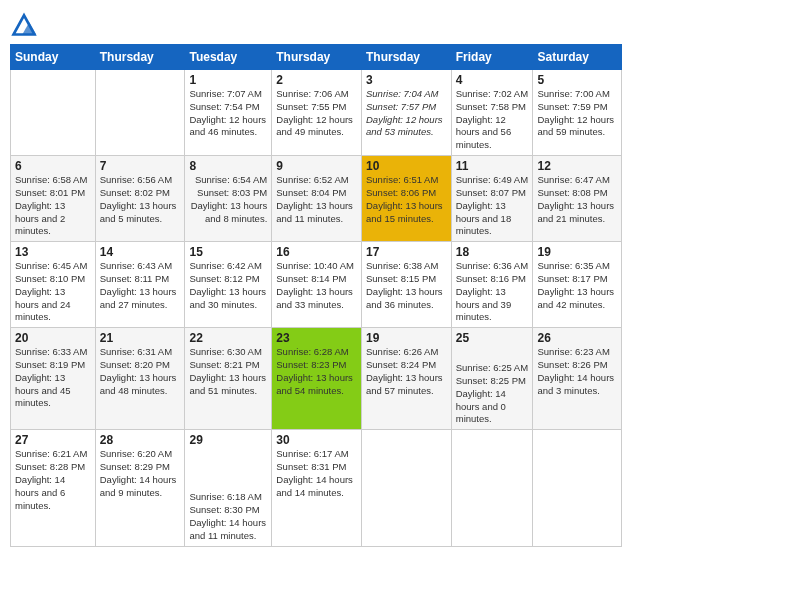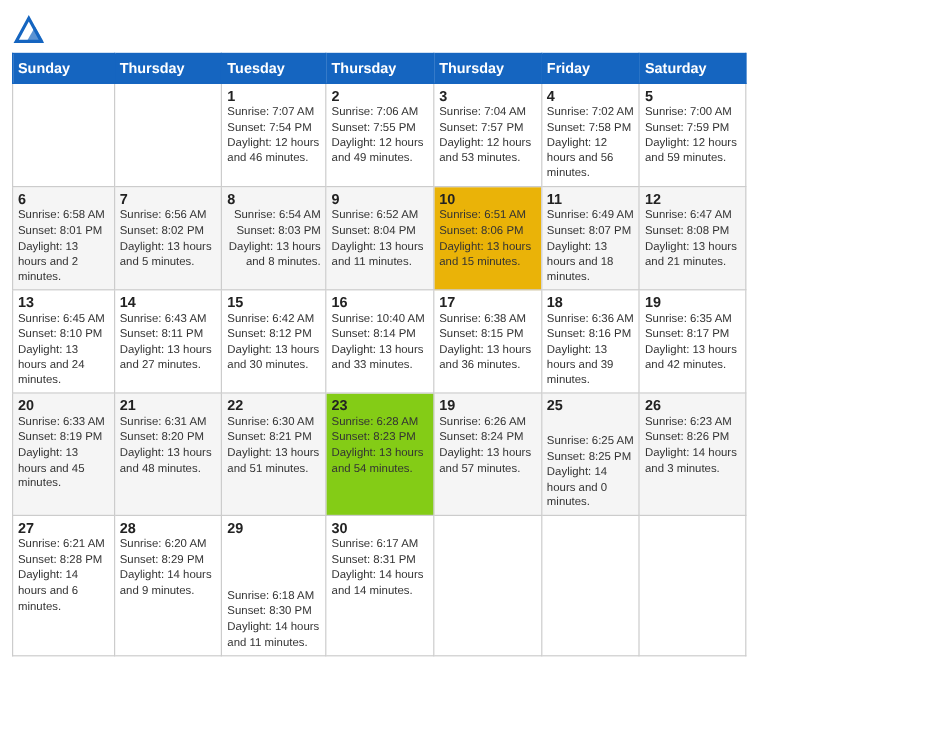--- a/index.html
+++ b/index.html
@@ -145,21 +145,21 @@
 Daylight: 12 hours and 46 minutes.</div>
           </td>
           <td>
             <div class="day-num">2</div>
             <div class="day-info" style="white-space: pre-line;">Sunrise: 7:06 AM
 Sunset: 7:55 PM
 Daylight: 12 hours and 49 minutes.</div>
           </td>
           <td>
             <div class="day-num">3</div>
-            <div class="day-info" style="white-space: pre-line;">Sunrise: 7:04 AM
+            <div class="day-info" style="white-space: pre-line; font-style: italic;">Sunrise: 7:04 AM
 Sunset: 7:57 PM
 Daylight: 12 hours and 53 minutes.</div>
           </td>
           <td>
             <div class="day-num">4</div>
             <div class="day-info" style="white-space: pre-line;">Sunrise: 7:02 AM
 Sunset: 7:58 PM
 Daylight: 12 hours and 56 minutes.</div>
           </td>
           <td>

